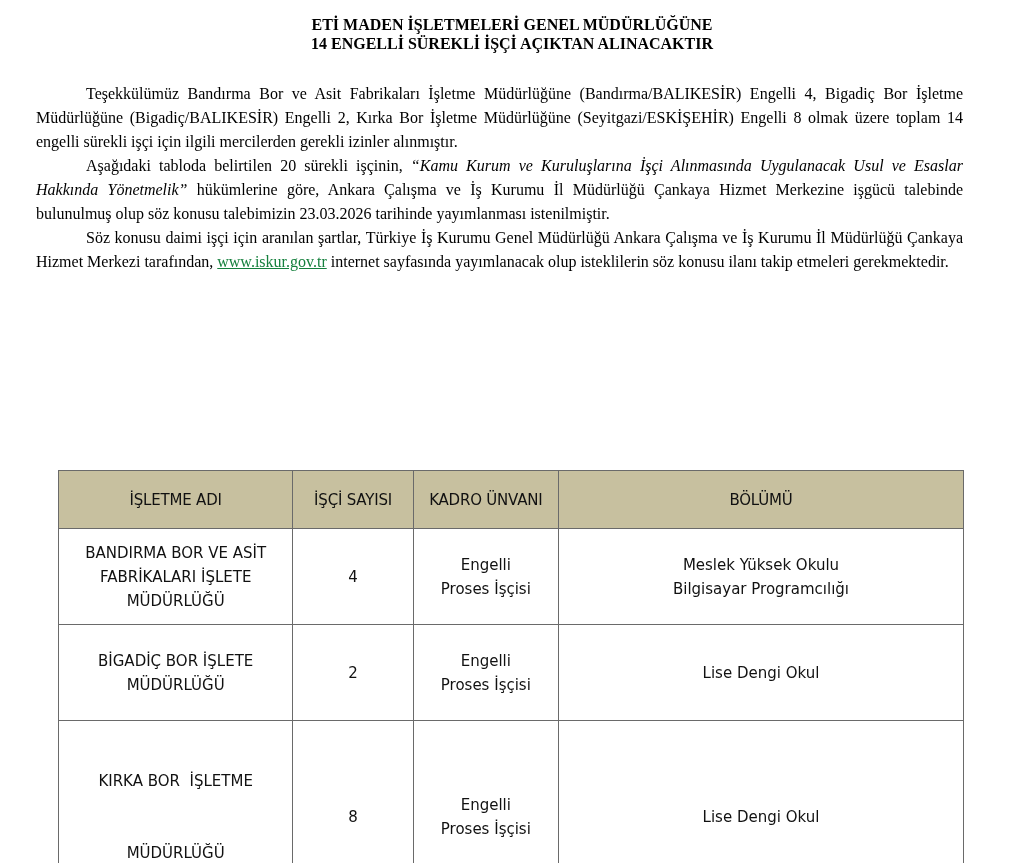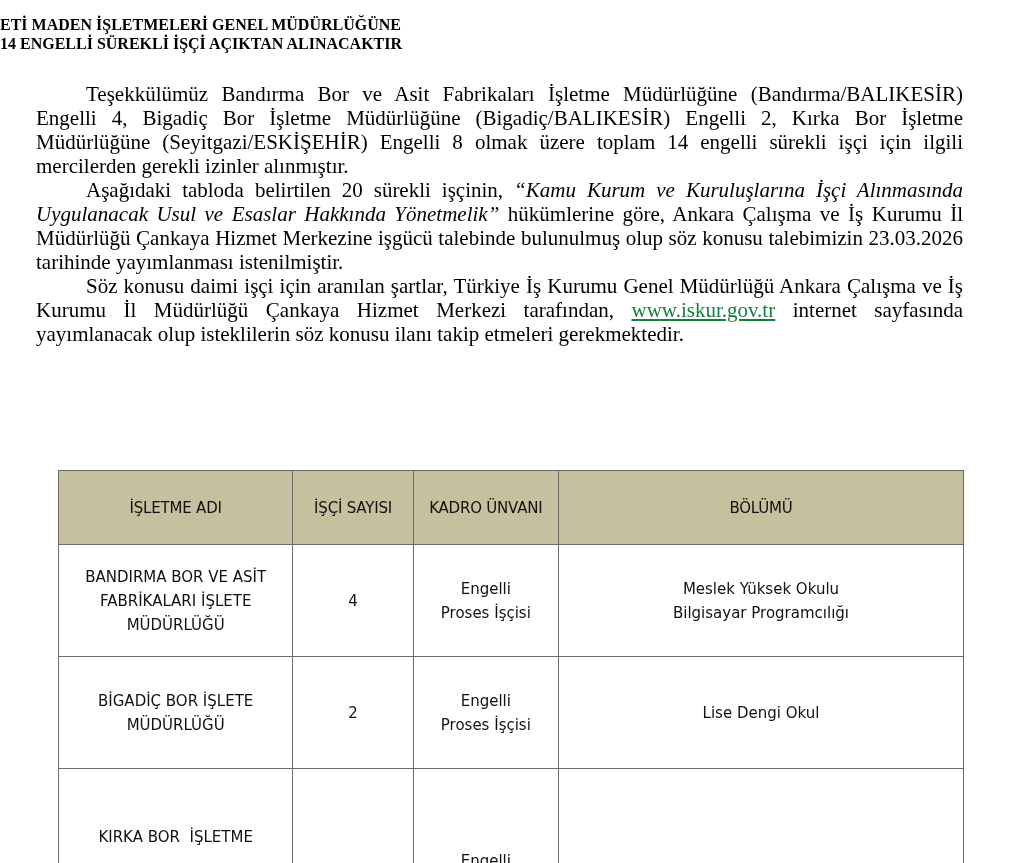--- a/index.html
+++ b/index.html
@@ -1,43 +1,44 @@
 <!DOCTYPE html>
 <html><head>
 <meta charset="utf-8">
 <style>
   html, body { margin: 0; padding: 0; background: #ffffff; }
   body { width: 1024px; height: 863px; position: relative; overflow: hidden; }
   .title {
     position: absolute; left: 0; top: 15px; width: 1024px;
+    text-align: center;
     font-family: "Liberation Serif", serif; font-weight: bold;
     font-size: 16px; line-height: 19px; color: #000;
   }
   .body-text {
     position: absolute; left: 36px; top: 82px; width: 927px;
     font-family: "Liberation Serif", serif;
-    font-size: 21px; line-height: 24px; color: #000;
+    font-size: 16px; line-height: 24px; color: #000;
     text-align: justify;
   }
   .body-text p { margin: 0; text-indent: 50px; }
   .body-text p.last-line-left { text-align-last: left; }
   .body-text a { color: #15803d; text-decoration: underline; }
   .body-text em { font-style: italic; }
 
   table.staff {
     position: absolute; left: 58px; top: 470px;
     width: 906px;
     border-collapse: collapse;
     font-family: "DejaVu Sans", sans-serif;
     font-size: 15px; color: #111;
   }
   table.staff th, table.staff td {
     border: 1.5px solid #6a6a6a;
     text-align: center; vertical-align: middle;
-    padding: 8px 6px;
+    padding: 0 6px;
     font-weight: normal;
   }
   table.staff th {
     background: #c7c09f;
     height: 57px;
     font-size: 15px;
     letter-spacing: -0.2px;
   }
   table.staff td { height: 95px; line-height: 24px; }
   .c1 { width: 222px; }

